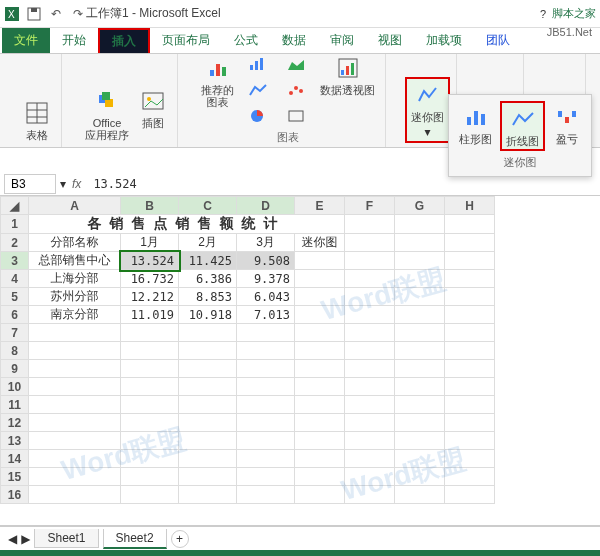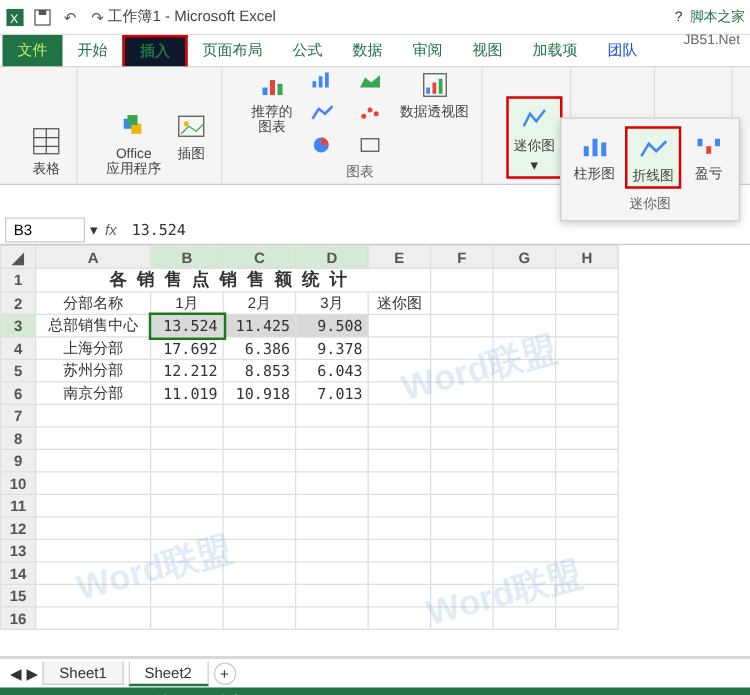--- a/index.html
+++ b/index.html
@@ -21,21 +21,21 @@
 .ribbon .group .lbl { text-align: center; font-size: 11px; color: #666; padding-top: 2px; }
 .rbtn { display: flex; flex-direction: column; align-items: center; gap: 2px; padding: 2px 4px; cursor: pointer; min-width: 36px; }
 .rbtn .ic { width: 28px; height: 28px; display: flex; align-items: center; justify-content: center; }
 .rbtn .tx { font-size: 11px; color: #444; text-align: center; line-height: 1.1; }
 .rbtn.small .ic { width: 20px; height: 20px; }
 .rbtn.hl { border: 2px solid #d00; background: #e8f5e9; }
 .spark-popup { position: absolute; top: 94px; right: 8px; background: #f5f5f5; border: 1px solid #ccc; padding: 6px; display: flex; flex-direction: column; box-shadow: 0 2px 6px rgba(0,0,0,0.2); z-index: 10; }
 .spark-popup .row { display: flex; gap: 4px; }
 .spark-popup .lbl { text-align: center; font-size: 11px; color: #666; padding-top: 4px; }
 .namebox-row { height: 24px; display: flex; align-items: center; border-bottom: 1px solid #ccc; background: #fff; margin-top: 24px; }
-.namebox { width: 64px; border: 1px solid #ccc; padding: 2px 6px; margin: 0 4px; font-size: 12px; }
+.namebox { width: 52px; border: 1px solid #ccc; padding: 2px 6px; margin: 0 4px; font-size: 12px; }
 .fx { padding: 0 6px; color: #666; font-style: italic; text-align: center; }
 .formula { flex: 1; padding: 2px 6px; font-family: Consolas, monospace; }
 .grid { position: relative; overflow: auto; height: 330px; border-bottom: 1px solid #ccc; }
 table { border-collapse: collapse; table-layout: fixed; }
 th, td { border: 1px solid #ddd; font-size: 12px; height: 18px; text-align: center; }
 th.colh { background: #eee; color: #555; width: 60px; }
 th.rowh { background: #eee; color: #555; width: 28px; }
 th.colh.sel { background: #d4ead4; }
 td { padding: 0 4px; background: #fff; }
 td.sel { background: #d9d9d9; }
@@ -340,21 +340,21 @@
       <td class="num sel">11.425</td>
       <td class="num sel">9.508</td>
       <td></td>
           <td></td>
           <td></td>
           <td></td>
     </tr>
     <tr>
           <th class="rowh">4</th>
       <td>上海分部</td>
-      <td class="num">17.692</td>
+      <td class="num">16.732</td>
       <td class="num">6.386</td>
       <td class="num">9.378</td>
       <td></td>
           <td></td>
           <td></td>
           <td></td>
     </tr>
     <tr>
           <th class="rowh">5</th>
       <td>苏州分部</td>

